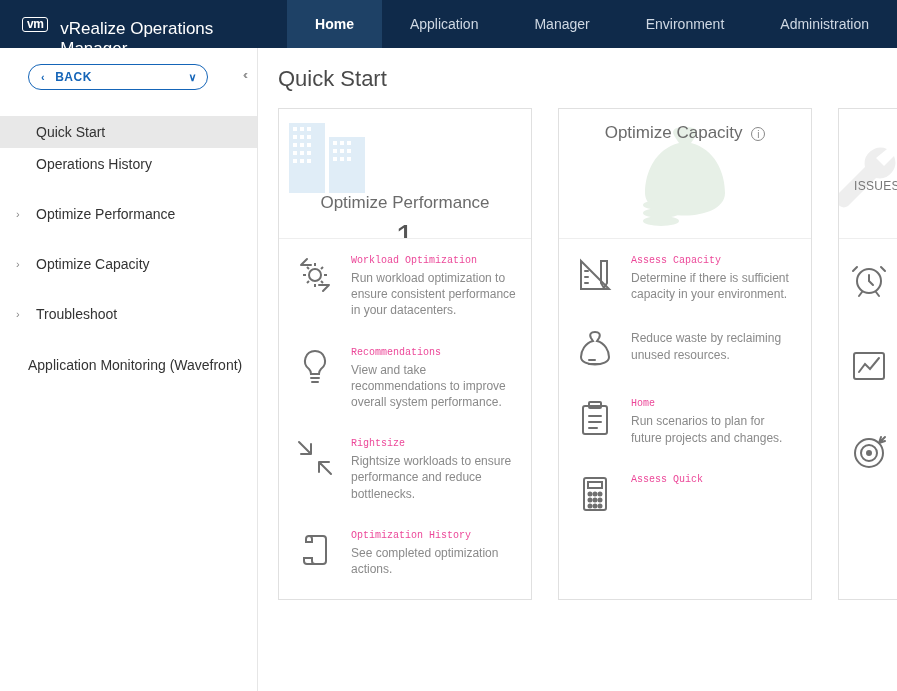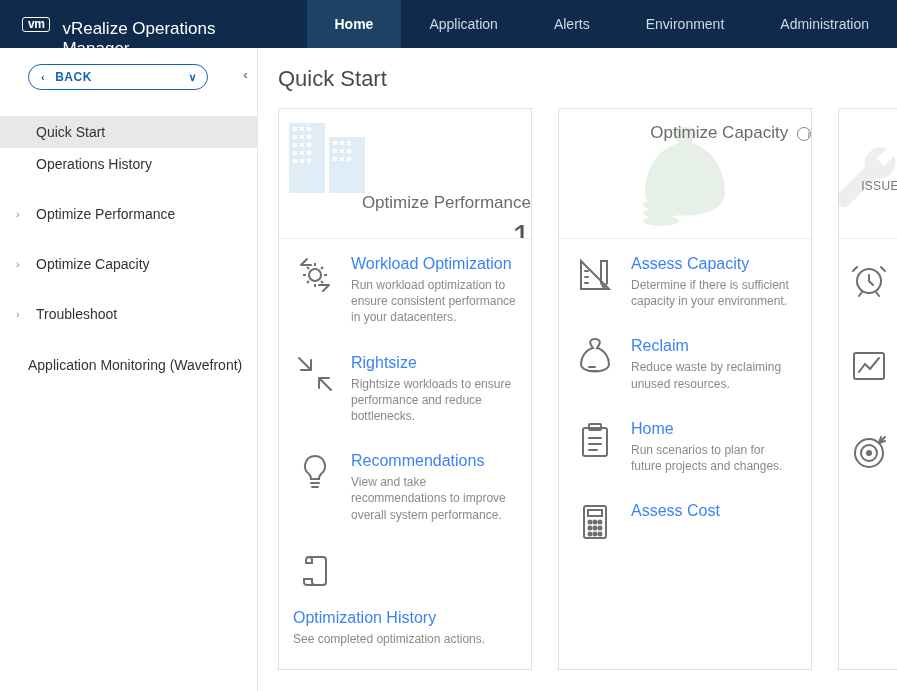--- a/index.html
+++ b/index.html
@@ -180,21 +180,21 @@
   .bg-buildings {
     position:absolute; left:10px; bottom:0;
     display:flex; gap:4px; align-items:flex-end;
     z-index:0;
   }
   .bldg { background:#e0edf7; position:relative; }
   .b1 { width:36px; height:70px; }
   .b2 { width:36px; height:56px; }
   .dots-row { display:flex; gap:3px; margin:4px 4px; }
   .dot { width:4px;height:4px;background:#fff; }
-  .card-header > * { position: relative; z-index: 1; text-align: right; }
+  .card-header > * { position: relative; z-index: 1; }
   .bg-bag {
     position:absolute; left:50%; top:18px; transform:translateX(-50%);
     z-index:0;
   }
   .bg-wrench {
     position:absolute; right:-10px; top:30px;
     color:#e8e8e8;
   }
   .card-body { padding: 16px 14px 10px 14px; }
   .feature {
@@ -203,24 +203,25 @@
     margin-bottom: 28px;
   }
   .ficon {
     width: 44px;
     flex: 0 0 44px;
     color: #6f6f6f;
     display:flex; justify-content:center;
   }
   .ftext { flex:1; }
   .ftitle {
-    color: #3b82f6;
-    font-size: 16px;
+    color: #ec4899;
+    font-size: 10px;
     margin-bottom: 4px;
     cursor: pointer;
+    font-family: Liberation Mono, monospace;
   }
   .fdesc {
     color: #8a8a8a;
     font-size: 12px;
     line-height: 1.35;
   }
   .partial-title {
     font-size: 12px;
     color:#777;
     letter-spacing:0.3px;
@@ -234,21 +235,21 @@
 </style>
 </head>
 <body>
 
 <div class="header">
   <div class="logo-box">vm</div>
   <div class="brand">vRealize Operations Manager</div>
   <div class="tabs">
     <div class="tab active">Home</div>
     <div class="tab">Application</div>
-    <div class="tab">Alerts</div>
+    <div class="tab">Manager</div>
     <div class="tab">Environment</div>
     <div class="tab">Administration</div>
   </div>
 </div>
 
 <div class="body">
 
   <div class="sidebar">
     <div class="back-btn">
       <span class="caret-left">‹</span>
@@ -352,44 +353,44 @@
             </div>
             <div class="ftext">
               <div class="ftitle">Workload Optimization</div>
               <div class="fdesc">Run workload optimization to ensure consistent performance in your datacenters.</div>
             </div>
           </div>
 
           <div class="feature">
             <div class="ficon">
               <svg width="40" height="40" viewBox="0 0 40 40" fill="none" stroke="#6f6f6f" stroke-width="2" stroke-linecap="round">
+                <path d="M20 4 a10 10 0 0 1 6 18 c-1 1 -2 3 -2 5 h-8 c0 -2 -1 -4 -2 -5 a10 10 0 0 1 6 -18 z"></path>
+                <path d="M16 31 h8 M17 35 h6"></path>
+              </svg>
+            </div>
+            <div class="ftext">
+              <div class="ftitle">Recommendations</div>
+              <div class="fdesc">View and take recommendations to improve overall system performance.</div>
+            </div>
+          </div>
+
+          <div class="feature">
+            <div class="ficon">
+              <svg width="40" height="40" viewBox="0 0 40 40" fill="none" stroke="#6f6f6f" stroke-width="2" stroke-linecap="round">
                 <path d="M4 4 L16 16 M16 16 V6 M16 16 H6"></path>
                 <path d="M36 36 L24 24 M24 24 V34 M24 24 H34"></path>
               </svg>
             </div>
             <div class="ftext">
               <div class="ftitle">Rightsize</div>
               <div class="fdesc">Rightsize workloads to ensure performance and reduce bottlenecks.</div>
             </div>
           </div>
 
-          <div class="feature">
-            <div class="ficon">
-              <svg width="40" height="40" viewBox="0 0 40 40" fill="none" stroke="#6f6f6f" stroke-width="2" stroke-linecap="round">
-                <path d="M20 4 a10 10 0 0 1 6 18 c-1 1 -2 3 -2 5 h-8 c0 -2 -1 -4 -2 -5 a10 10 0 0 1 6 -18 z"></path>
-                <path d="M16 31 h8 M17 35 h6"></path>
-              </svg>
-            </div>
-            <div class="ftext">
-              <div class="ftitle">Recommendations</div>
-              <div class="fdesc">View and take recommendations to improve overall system performance.</div>
-            </div>
-          </div>
-
-          <div class="feature" style="margin-bottom:12px;flex-direction:column;">
+          <div class="feature" style="margin-bottom:12px;">
             <div class="ficon">
               <svg width="40" height="40" viewBox="0 0 40 40" fill="none" stroke="#6f6f6f" stroke-width="2" stroke-linecap="round">
                 <path d="M14 6 h14 a3 3 0 0 1 3 3 v22 a3 3 0 0 1 -3 3 h-8"></path>
                 <path d="M14 6 a3 3 0 0 0 -3 3 v3 h6 v-3 a3 3 0 0 0 -3 -3 z"></path>
                 <path d="M20 34 a3 3 0 0 1 -3 -3 v-3 h-8 v3 a3 3 0 0 0 3 3 z"></path>
               </svg>
             </div>
             <div class="ftext">
               <div class="ftitle">Optimization History</div>
               <div class="fdesc">See completed optimization actions.</div>
@@ -431,21 +432,20 @@
           </div>
 
           <div class="feature">
             <div class="ficon">
               <svg width="40" height="40" viewBox="0 0 40 40" fill="none" stroke="#6f6f6f" stroke-width="2" stroke-linecap="round">
                 <path d="M16 8 c-2 -4 0 -6 4 -6 s6 2 4 6 l-2 3 c8 2 12 10 12 16 c0 10 -28 10 -28 0 c0 -6 4 -14 12 -16 z"></path>
                 <path d="M14 30 h6 M14 34 h10"></path>
               </svg>
             </div>
             <div class="ftext">
-              <div class="ftitle">Reclaim</div>
               <div class="fdesc">Reduce waste by reclaiming unused resources.</div>
             </div>
           </div>
 
           <div class="feature">
             <div class="ficon">
               <svg width="40" height="40" viewBox="0 0 40 40" fill="none" stroke="#6f6f6f" stroke-width="2" stroke-linecap="round">
                 <rect x="8" y="8" width="24" height="28" rx="2"></rect>
                 <rect x="14" y="4" width="12" height="6" rx="1"></rect>
                 <path d="M14 18 h12 M14 24 h12 M14 30 h8"></path>
@@ -467,21 +467,21 @@
                   <circle cx="25" cy="20" r="1.5" fill="#6f6f6f"></circle>
                 <circle cx="15" cy="26" r="1.5" fill="#6f6f6f"></circle>
                   <circle cx="20" cy="26" r="1.5" fill="#6f6f6f"></circle>
                   <circle cx="25" cy="26" r="1.5" fill="#6f6f6f"></circle>
                 <circle cx="15" cy="32" r="1.5" fill="#6f6f6f"></circle>
                   <circle cx="20" cy="32" r="1.5" fill="#6f6f6f"></circle>
                   <circle cx="25" cy="32" r="1.5" fill="#6f6f6f"></circle>
               </svg>
             </div>
             <div class="ftext">
-              <div class="ftitle">Assess Cost</div>
+              <div class="ftitle">Assess Quick</div>
             </div>
           </div>
 
         </div>
       </div>
 
       <div class="card partial">
         <div class="card-header" style="padding-top:0;">
           <div class="bg-wrench">
             <svg width="90" height="90" viewBox="0 0 90 90" fill="#eeeeee">

